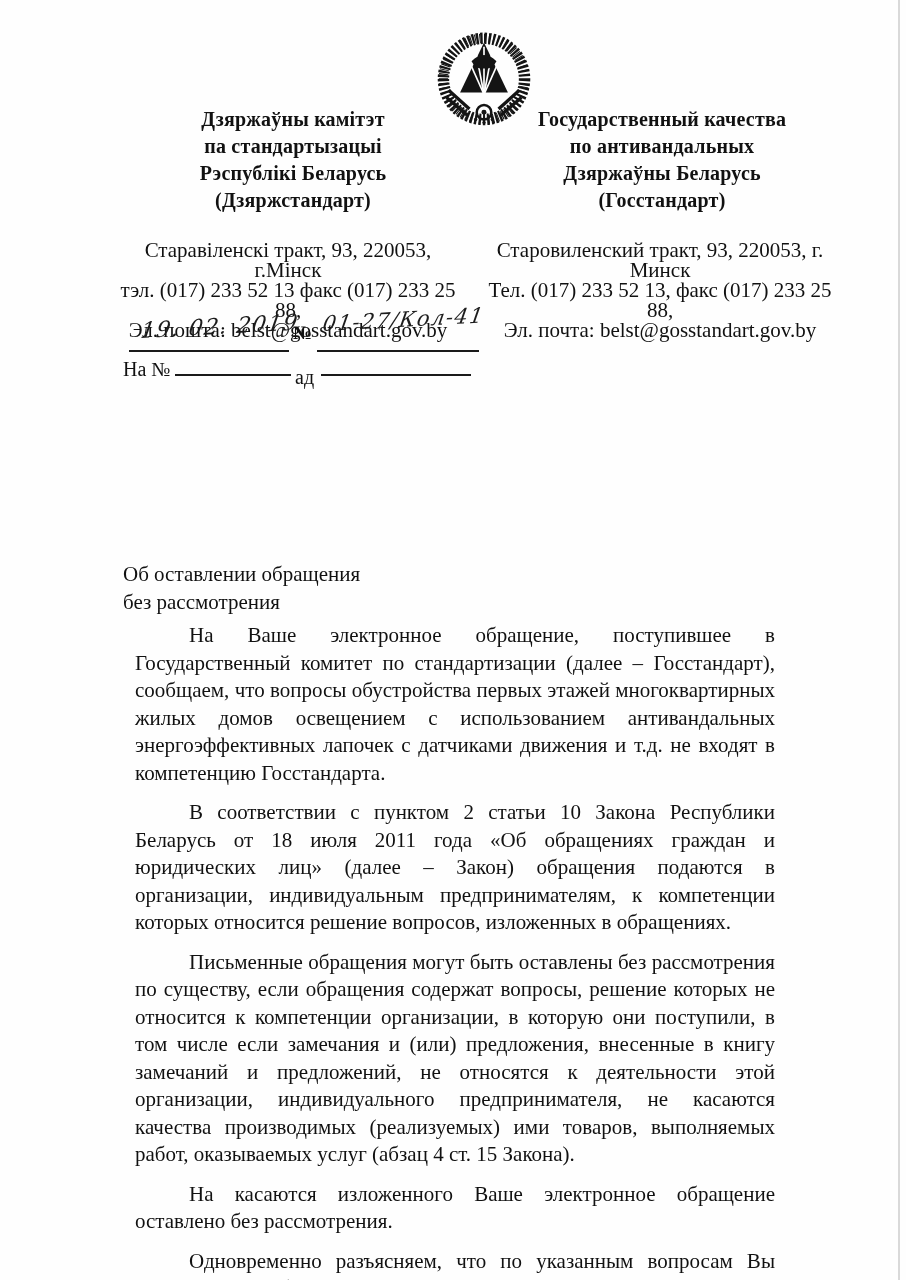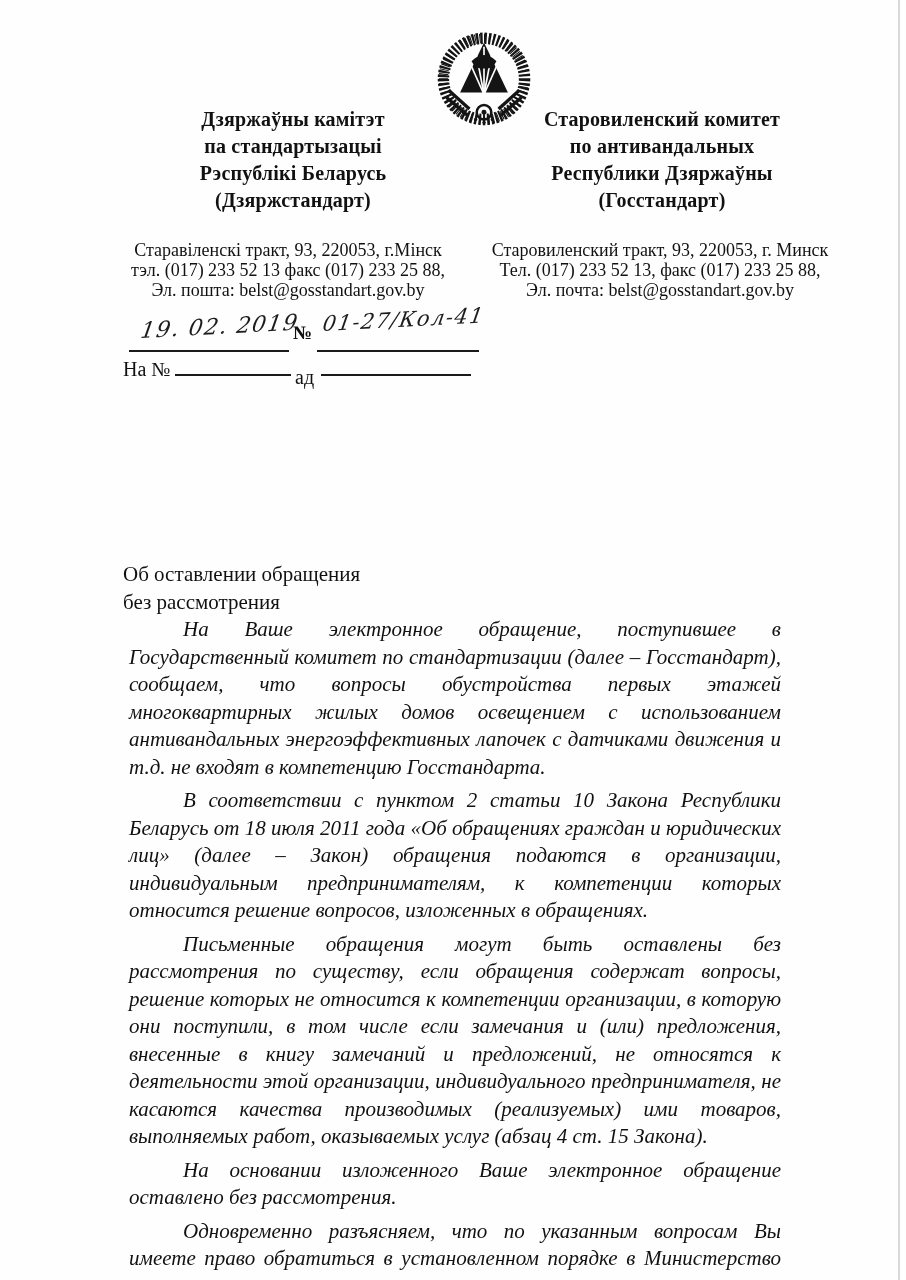--- a/index.html
+++ b/index.html
@@ -41,21 +41,21 @@
   }
   .org-col.left  { left: 125px; }
   .org-col.right { left: 494px; }
   .org-short { }
 
   .addr-col {
     position: absolute;
     top: 240px;
     width: 352px;
     text-align: center;
-    font-size: 18px;
+    font-size: 21px;
     line-height: 20px;
   }
   .addr-col.left  { left: 112px; }
   .addr-col.right { left: 484px; }
 
   
   .ref-block {
     position: absolute;
     left: 123px; top: 314px;
     width: 370px; height: 70px;
@@ -93,23 +93,22 @@
   
   .body-text {
     position: absolute;
     left: 123px; top: 610px;
     width: 664px;
     font-size: 21px;
     line-height: 27.5px;
     text-align: justify;
   }
   .body-text p {
-    margin: 6px;
+    margin: 12px;
     text-indent: 54px;
-    font-style: italic;
   }
 </style>
 </head>
 <body>
 
 <div class="page">
 
   <div class="emblem">
     <svg viewBox="0 0 100 100" width="104" height="104" xmlns="http://www.w3.org/2000/svg">
 
@@ -143,23 +142,23 @@
   </div>
 
   <div class="org-col left">
     <div>Дзяржаўны камітэт</div>
     <div>па стандартызацыі</div>
     <div>Рэспублікі Беларусь</div>
     <div class="org-short">(Дзяржстандарт)</div>
   </div>
 
   <div class="org-col right">
-    <div>Старовиленский комитет</div>
+    <div>Государственный качества</div>
     <div>по антивандальных</div>
-    <div>Республики Дзяржаўны</div>
+    <div>Дзяржаўны Беларусь</div>
     <div class="org-short">(Госстандарт)</div>
   </div>
 
   <div class="addr-col left">
     <div>Старавіленскі тракт, 93, 220053, г.Мінск</div>
     <div>тэл. (017) 233 52 13  факс (017) 233 25 88,</div>
     <div>Эл. пошта:  belst@gosstandart.gov.by</div>
   </div>
 
   <div class="addr-col right">
@@ -182,17 +181,17 @@
 
   <div class="subject">
     <div>Об оставлении обращения</div>
     <div>без рассмотрения</div>
   </div>
 
   <div class="body-text">
     <p>На Ваше электронное обращение, поступившее в Государственный комитет по стандартизации (далее – Госстандарт), сообщаем, что вопросы обустройства первых этажей многоквартирных жилых домов освещением с использованием антивандальных энергоэффективных лапочек с датчиками движения и т.д. не входят в компетенцию Госстандарта.</p>
     <p>В соответствии с пунктом 2 статьи 10 Закона Республики Беларусь от 18 июля 2011 года «Об обращениях граждан и юридических лиц» (далее – Закон) обращения подаются в организации, индивидуальным предпринимателям, к компетенции которых относится решение вопросов, изложенных в обращениях.</p>
     <p>Письменные обращения могут быть оставлены без рассмотрения по существу, если обращения содержат вопросы, решение которых не относится к компетенции организации, в которую они поступили, в том числе если замечания и (или) предложения, внесенные в книгу замечаний и предложений, не относятся к деятельности этой организации, индивидуального предпринимателя, не касаются качества производимых (реализуемых) ими товаров, выполняемых работ, оказываемых услуг (абзац 4 ст. 15 Закона).</p>
-    <p>На основании изложенного Ваше электронное обращение оставлено без рассмотрения.</p>
+    <p>На касаются изложенного Ваше электронное обращение оставлено без рассмотрения.</p>
     <p>Одновременно разъясняем, что по указанным вопросам Вы имеете право обратиться в установленном порядке в Министерство жилищно-</p>
   </div>
 
 </div>
 
 </body></html>

